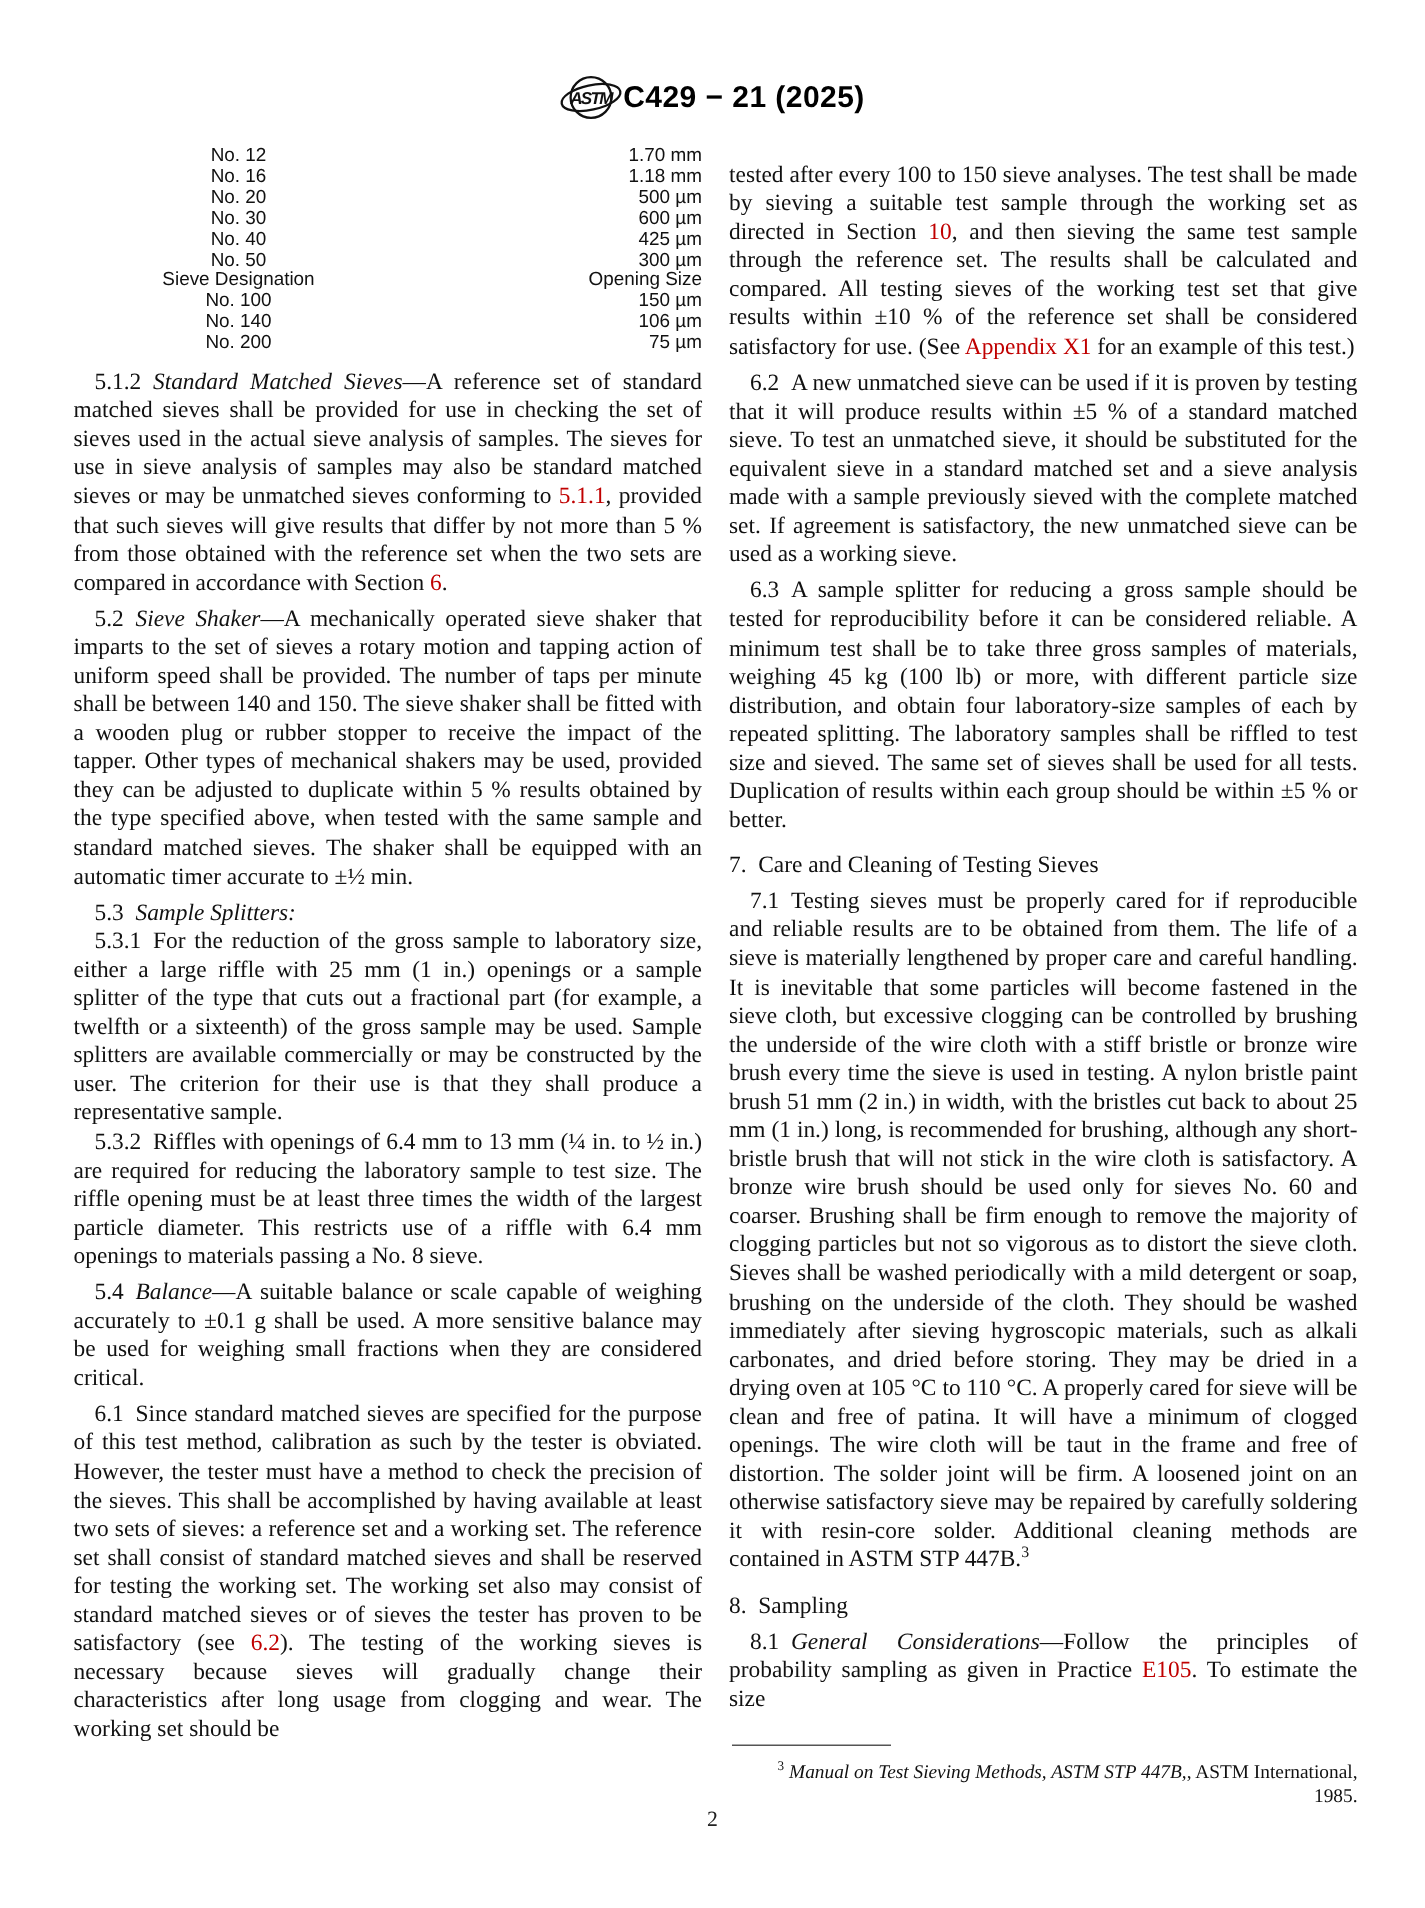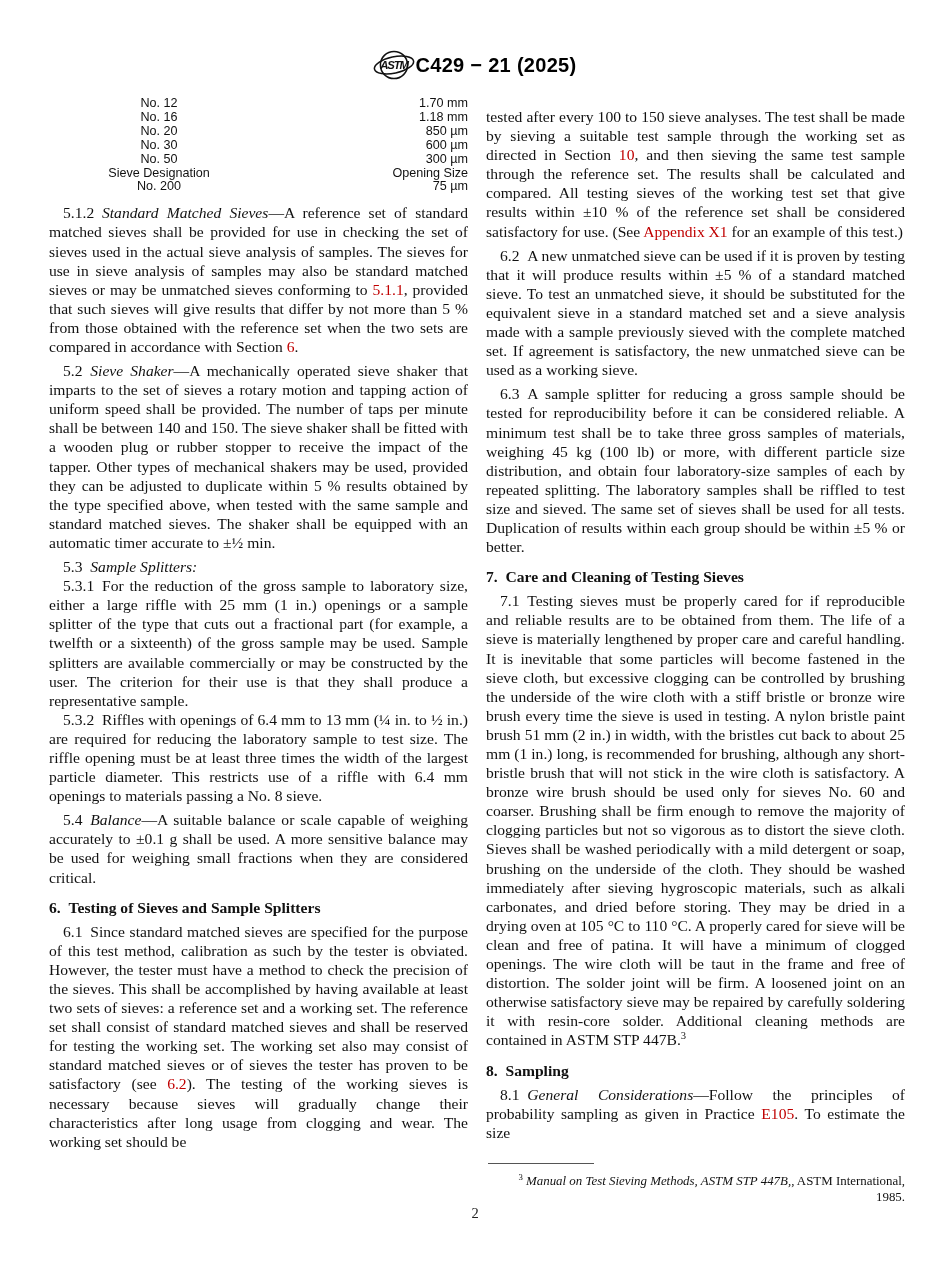--- a/index.html
+++ b/index.html
@@ -30,21 +30,21 @@
   }
   .col-left{left:49px;}
   .col-right{left:486px;height:1098px;display:flex;flex-direction:column;margin-top:12px;}
   .para{margin:5px 0 0 0;text-indent:14px;}
   .para.tight{margin-top:0;}
   .para.noindent{text-indent:0;}
   .heading{
     font-weight:bold;margin:11px 0 5px 0;text-align:left;text-indent:0;
   }
   .seg-italic{font-style:italic;}
-  .seg-bold{font-weight:bold;}
+  .seg-bold{font-weight:normal;}
   .seg-link{color:#c00000;cursor:pointer;}
   sup{font-size:0.68em;line-height:0;}
   
   .sieve-table{
     font-family:"Liberation Sans", sans-serif;
     font-size:12.6px;line-height:13.9px;
     margin:2px 0 9px 0;text-align:left;text-indent:0;
   }
   .t-row{display:flex;}
   .t-c1{width:220px;text-align:center;}
@@ -81,46 +81,57 @@
           <div class="t-row">
             <span class="t-c1">No. 12</span>
             <span class="t-c2">1.70 mm</span>
           </div>
           <div class="t-row">
             <span class="t-c1">No. 16</span>
             <span class="t-c2">1.18 mm</span>
           </div>
           <div class="t-row">
             <span class="t-c1">No. 20</span>
-            <span class="t-c2">850 µm</span>
+            <span class="t-c2">500 µm</span>
           </div>
           <div class="t-row">
             <span class="t-c1">No. 30</span>
             <span class="t-c2">600 µm</span>
+          </div>
+          <div class="t-row">
+            <span class="t-c1">No. 40</span>
+            <span class="t-c2">425 µm</span>
           </div>
           <div class="t-row">
             <span class="t-c1">No. 50</span>
             <span class="t-c2">300 µm</span>
           </div>
           <div class="t-row">
             <span class="t-c1">Sieve Designation</span>
             <span class="t-c2">Opening Size</span>
+          </div>
+          <div class="t-row">
+            <span class="t-c1">No. 100</span>
+            <span class="t-c2">150 µm</span>
+          </div>
+          <div class="t-row">
+            <span class="t-c1">No. 140</span>
+            <span class="t-c2">106 µm</span>
           </div>
           <div class="t-row">
             <span class="t-c1">No. 200</span>
             <span class="t-c2">75 µm</span>
           </div>
         </div>
         <p class="para"><span class="seg-plain">5.1.2 </span><span class="seg-italic">Standard Matched Sieves</span><span class="seg-plain">—A reference set of standard matched sieves shall be provided for use in checking the set of sieves used in the actual sieve analysis of samples. The sieves for use in sieve analysis of samples may also be standard matched sieves or may be unmatched sieves conforming to </span><span class="seg-link">5.1.1</span><span class="seg-plain">, provided that such sieves will give results that differ by not more than 5 % from those obtained with the reference set when the two sets are compared in accordance with Section </span><span class="seg-link">6</span><span class="seg-plain">.</span></p>
         <p class="para"><span class="seg-plain">5.2 </span><span class="seg-italic">Sieve Shaker</span><span class="seg-plain">—A mechanically operated sieve shaker that imparts to the set of sieves a rotary motion and tapping action of uniform speed shall be provided. The number of taps per minute shall be between 140 and 150. The sieve shaker shall be fitted with a wooden plug or rubber stopper to receive the impact of the tapper. Other types of mechanical shakers may be used, provided they can be adjusted to duplicate within 5 % results obtained by the type specified above, when tested with the same sample and standard matched sieves. The shaker shall be equipped with an automatic timer accurate to ±½ min.</span></p>
         <p class="para"><span class="seg-plain">5.3 </span><span class="seg-italic">Sample Splitters:</span></p>
         <p class="para tight"><span class="seg-plain">5.3.1 For the reduction of the gross sample to laboratory size, either a large riffle with 25 mm (1 in.) openings or a sample splitter of the type that cuts out a fractional part (for example, a twelfth or a sixteenth) of the gross sample may be used. Sample splitters are available commercially or may be constructed by the user. The criterion for their use is that they shall produce a representative sample.</span></p>
         <p class="para tight"><span class="seg-plain">5.3.2 Riffles with openings of 6.4 mm to 13 mm (¼ in. to ½ in.) are required for reducing the laboratory sample to test size. The riffle opening must be at least three times the width of the largest particle diameter. This restricts use of a riffle with 6.4 mm openings to materials passing a No. 8 sieve.</span></p>
         <p class="para"><span class="seg-plain">5.4 </span><span class="seg-italic">Balance</span><span class="seg-plain">—A suitable balance or scale capable of weighing accurately to ±0.1 g shall be used. A more sensitive balance may be used for weighing small fractions when they are considered critical.</span></p>
-        <div class="heading"><span class="seg-bold">6. Testing of Sieves and Sample Splitters</span></div>
         <p class="para"><span class="seg-plain">6.1 Since standard matched sieves are specified for the purpose of this test method, calibration as such by the tester is obviated. However, the tester must have a method to check the precision of the sieves. This shall be accomplished by having available at least two sets of sieves: a reference set and a working set. The reference set shall consist of standard matched sieves and shall be reserved for testing the working set. The working set also may consist of standard matched sieves or of sieves the tester has proven to be satisfactory (see </span><span class="seg-link">6.2</span><span class="seg-plain">). The testing of the working sieves is necessary because sieves will gradually change their characteristics after long usage from clogging and wear. The working set should be</span></p>
       </div>
   </div>
 
   <div class="col col-right">
     <div class="blocks">
         <p class="para tight noindent"><span class="seg-plain">tested after every 100 to 150 sieve analyses. The test shall be made by sieving a suitable test sample through the working set as directed in Section </span><span class="seg-link">10</span><span class="seg-plain">, and then sieving the same test sample through the reference set. The results shall be calculated and compared. All testing sieves of the working test set that give results within ±10 % of the reference set shall be considered satisfactory for use. (See </span><span class="seg-link">Appendix X1</span><span class="seg-plain"> for an example of this test.)</span></p>
         <p class="para"><span class="seg-plain">6.2 A new unmatched sieve can be used if it is proven by testing that it will produce results within ±5 % of a standard matched sieve. To test an unmatched sieve, it should be substituted for the equivalent sieve in a standard matched set and a sieve analysis made with a sample previously sieved with the complete matched set. If agreement is satisfactory, the new unmatched sieve can be used as a working sieve.</span></p>
         <p class="para"><span class="seg-plain">6.3 A sample splitter for reducing a gross sample should be tested for reproducibility before it can be considered reliable. A minimum test shall be to take three gross samples of materials, weighing 45 kg (100 lb) or more, with different particle size distribution, and obtain four laboratory-size samples of each by repeated splitting. The laboratory samples shall be riffled to test size and sieved. The same set of sieves shall be used for all tests. Duplication of results within each group should be within ±5 % or better.</span></p>
         <div class="heading"><span class="seg-bold">7. Care and Cleaning of Testing Sieves</span></div>

